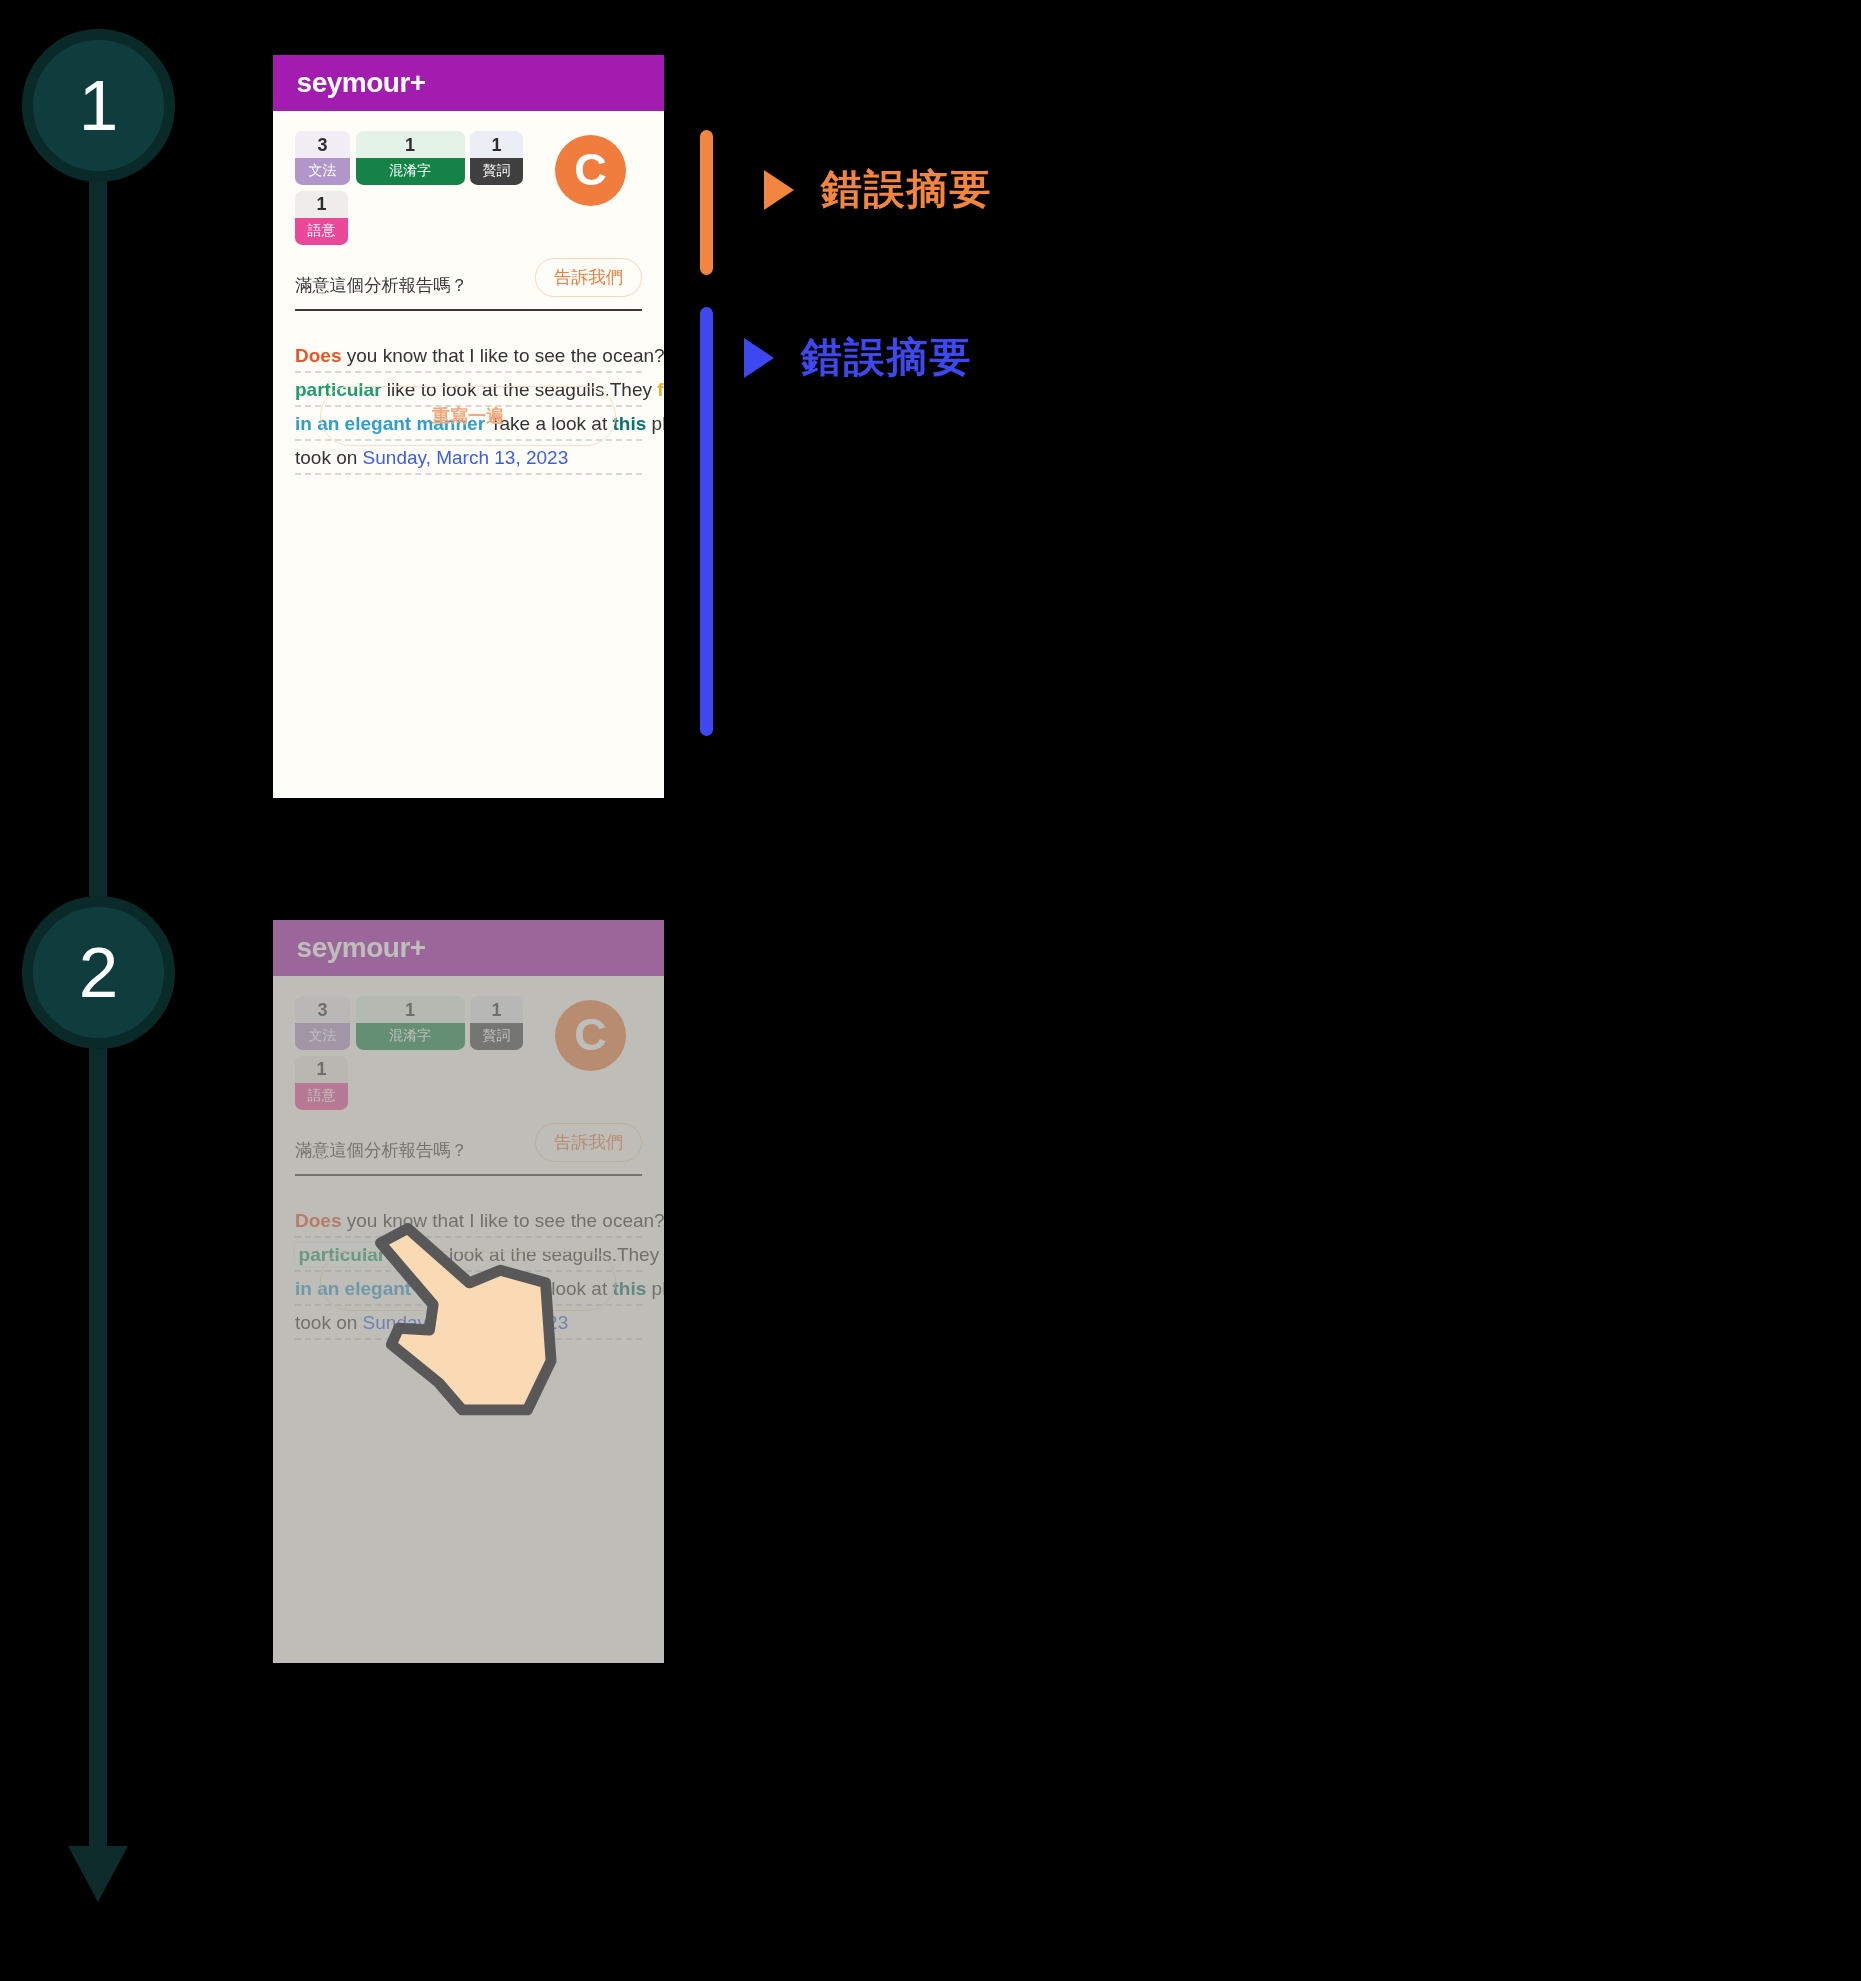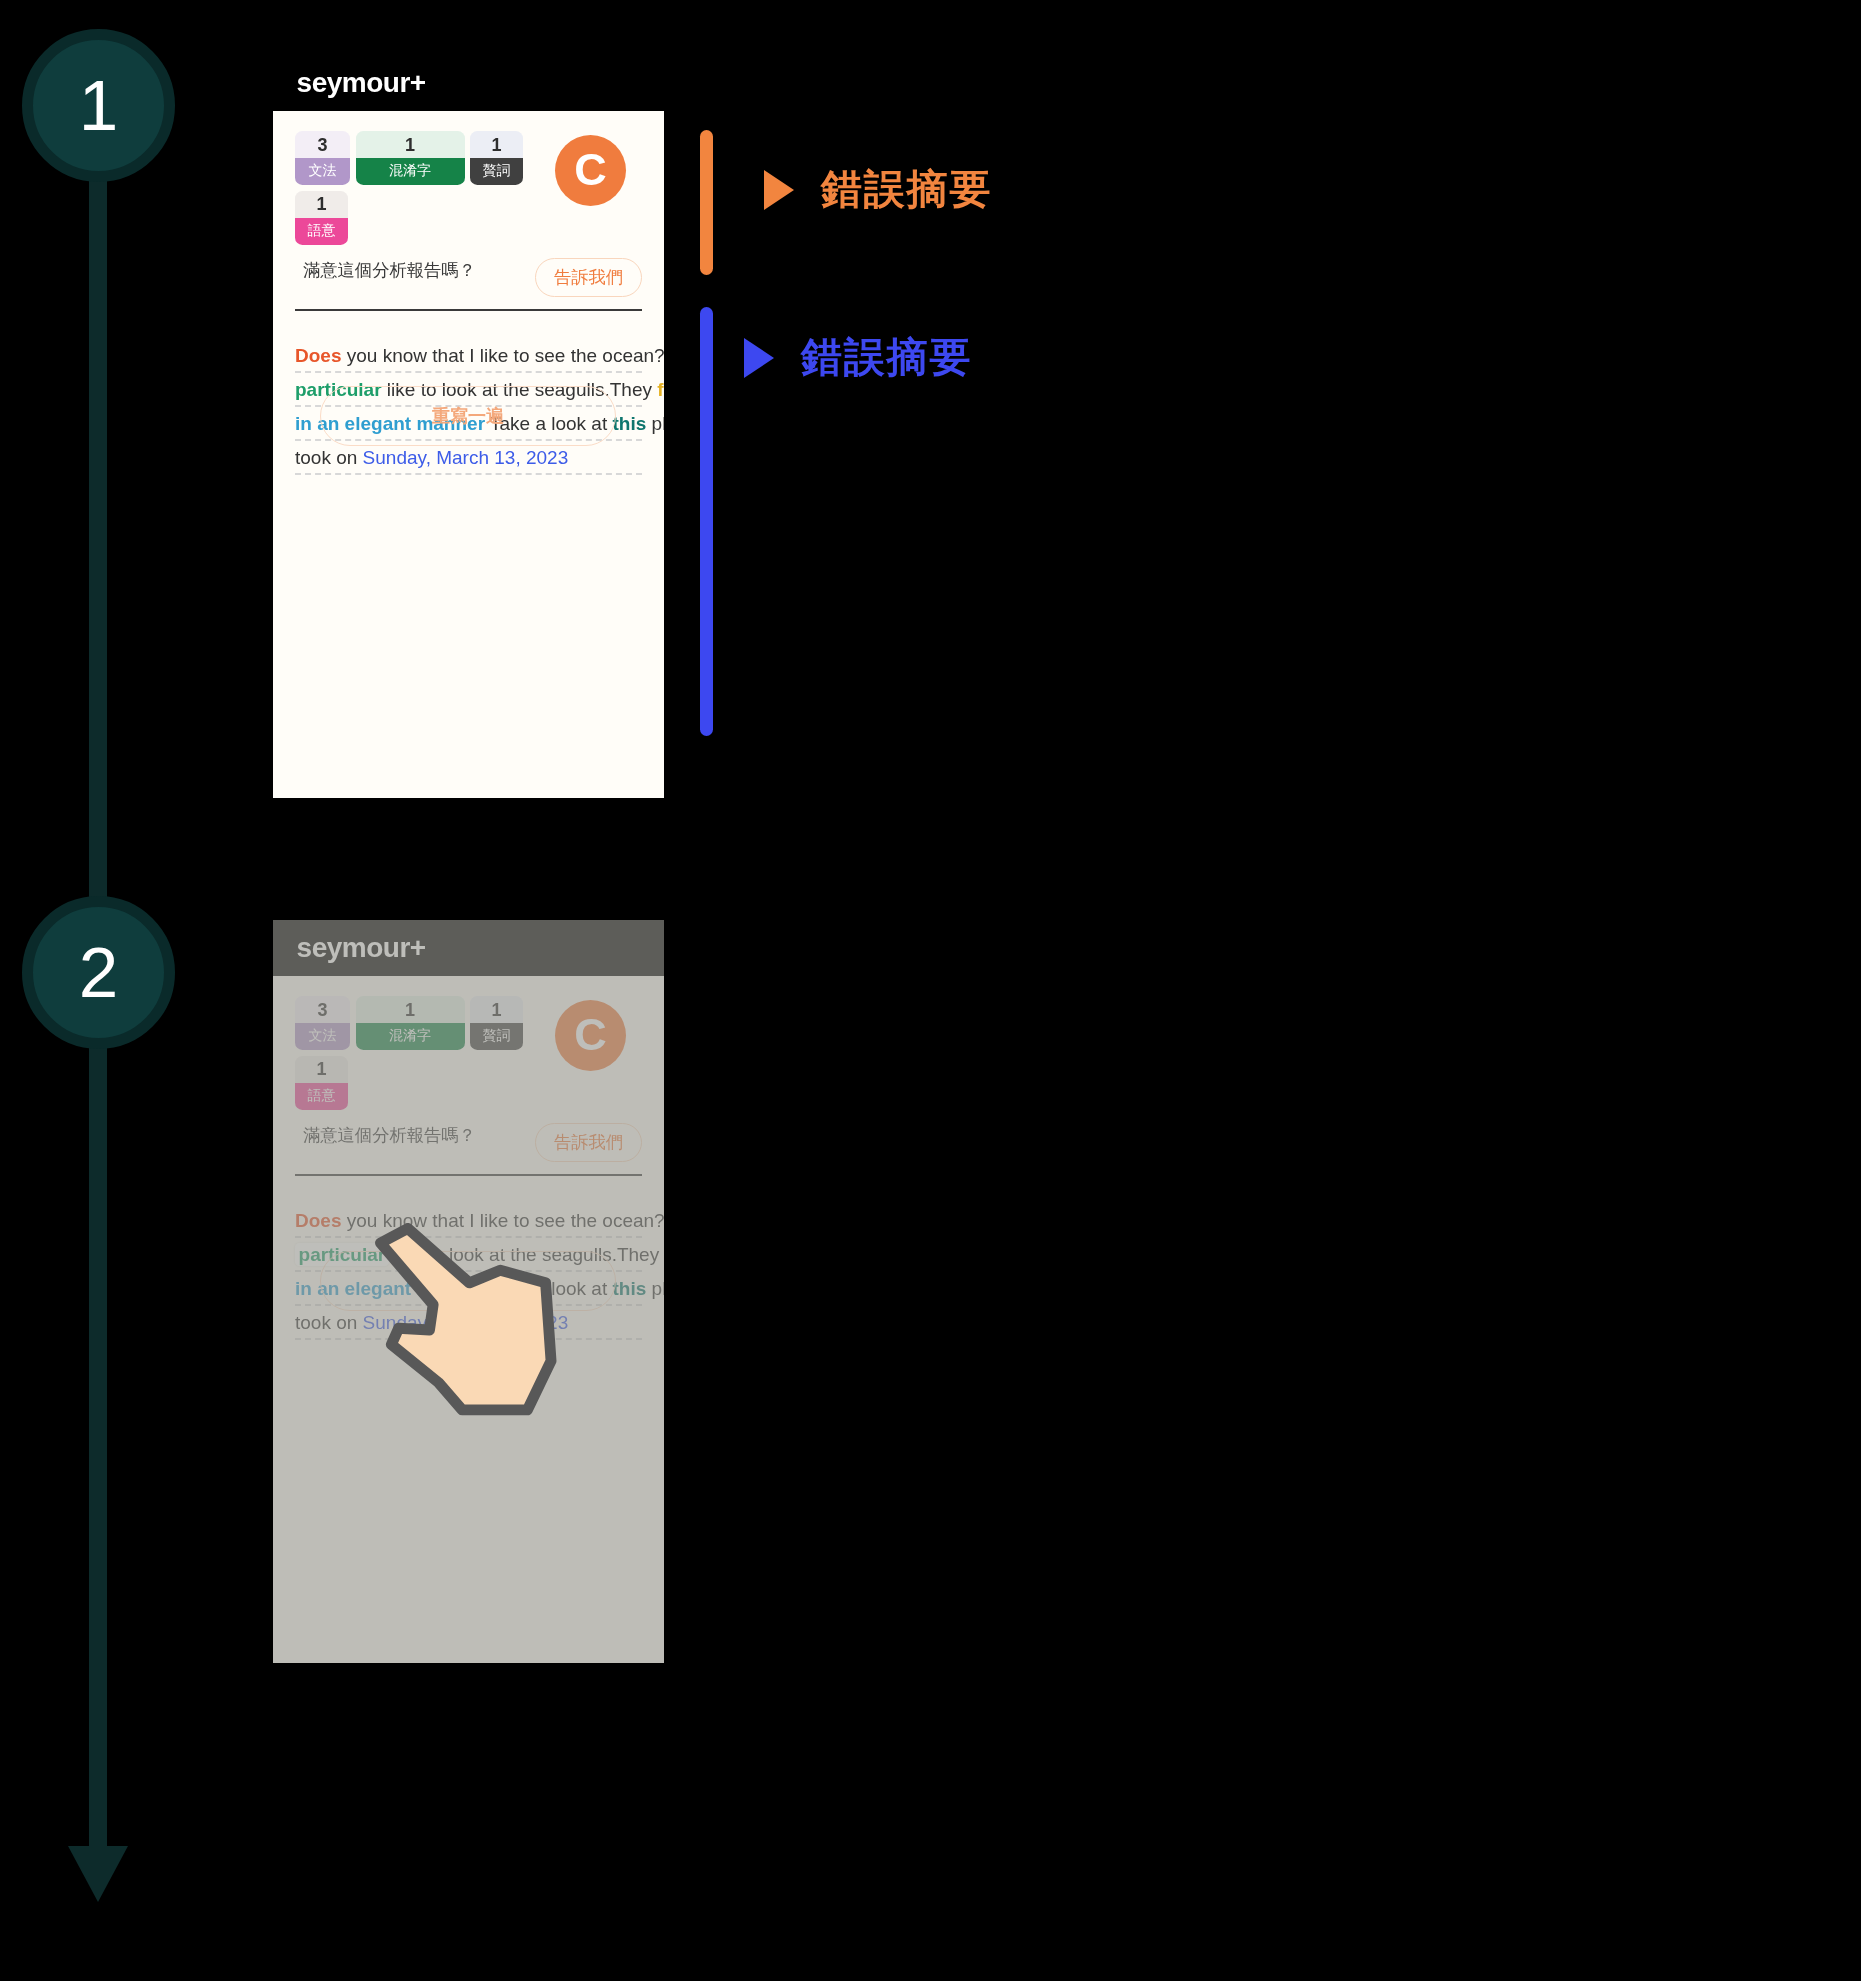--- a/index.html
+++ b/index.html
@@ -43,21 +43,21 @@
     left:273px;
     width:391px;
     background:#fffdf8;
     overflow:hidden;
   }
   .phone-1{ top:55px;  height:743px; }
   .phone-2{ top:920px; height:743px; }
 
   .phone-header{
     height:56px;
-    background:#000000;
+    background:#a21caf;
     display:flex; align-items:center;
     padding-left:23.6px;
   }
   .brand{
     color:#fff; font-size:28px; font-weight:bold;
     letter-spacing:-0.5px;
   }
 
   .phone-body{ padding:0 22px; position:relative; }
 
@@ -101,23 +101,22 @@
   .avatar-wrap{ flex:1; display:flex; justify-content:center; padding-top:3.6px; }
   .avatar{
     width:71px; height:71px; border-radius:50%;
     background:#f07c3e;
     display:flex; align-items:center; justify-content:center;
     color:#fff; font-size:45px; font-weight:600;
     font-family:"Liberation Sans", sans-serif;
   }
 
   .feedback-row{
-    display:flex; align-items:flex-start; justify-content:space-between;
+    display:flex; align-items:flex-end; justify-content:space-between;
     margin-top:12.7px;
-    margin-left:8px;
   }
   .feedback-text{ font-size:17.3px; color:#3a3a3a; }
   .tell-us-btn{
     border:1.5px solid #f9d6bd;
     border-radius:36px;
     color:#f07c3e; font-size:17.3px;
     padding:6.4px 18px;
     background:transparent;
   }
 

